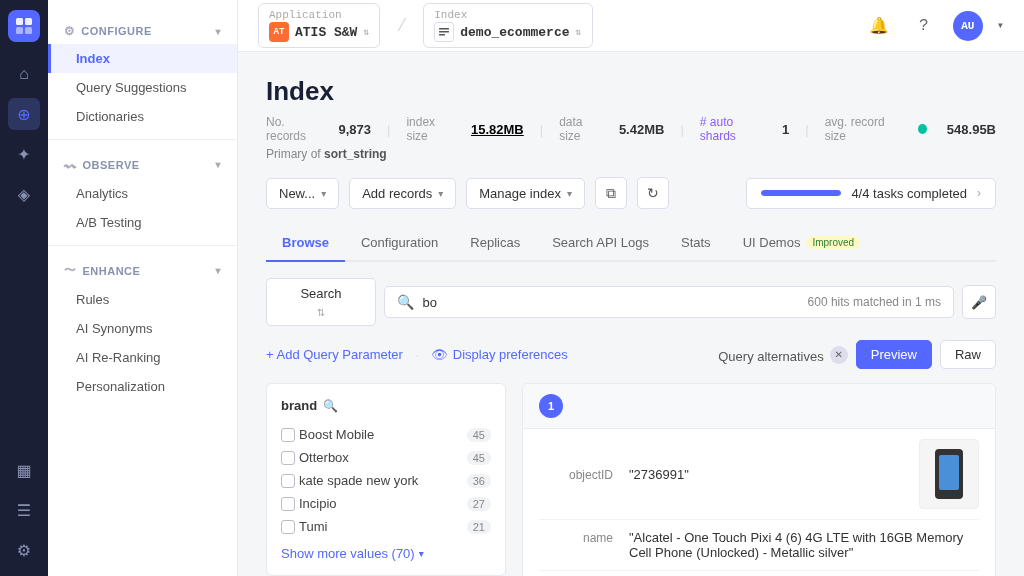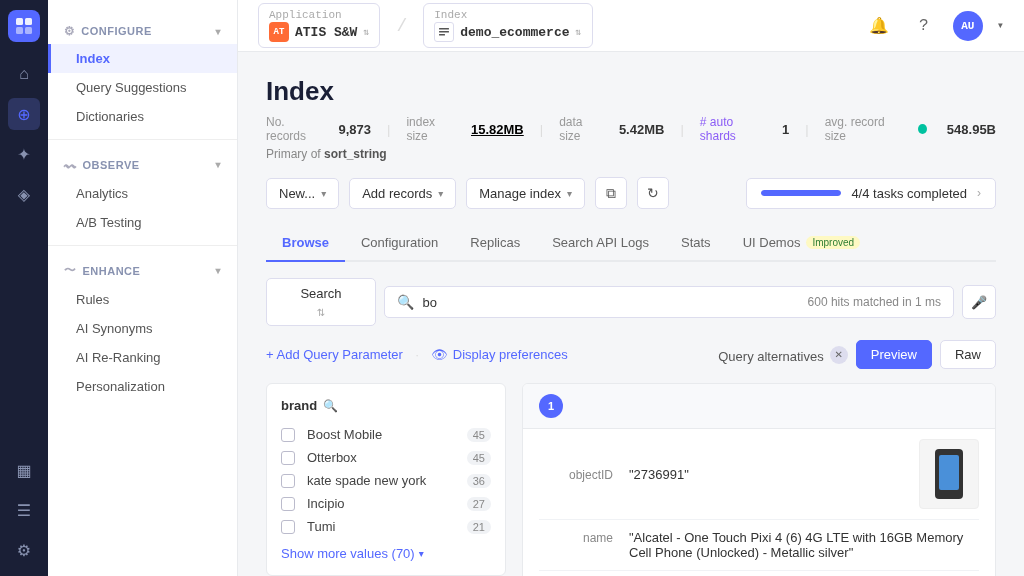--- a/index.html
+++ b/index.html
@@ -315,21 +315,21 @@
       flex-shrink: 0;
     }
     .facet-section { background: #fff; border-radius: 6px; border: 1px solid #e8eaed; padding: 14px; }
     .facet-title {
       font-size: 13px; font-weight: 700; color: #333;
       display: flex; align-items: center; gap: 6px;
       margin-bottom: 10px;
     }
     .facet-search-icon { color: #888; font-size: 12px; cursor: pointer; }
     .facet-item {
-      display: flex; align-items: center; gap: 12px;
+      display: flex; align-items: center; gap: 4px;
       padding: 4px 0;
       cursor: pointer;
     }
     .facet-checkbox {
       width: 14px; height: 14px;
       border: 1px solid #bbc;
       border-radius: 3px;
       flex-shrink: 0;
     }
     .facet-label { font-size: 13px; color: #444; }

